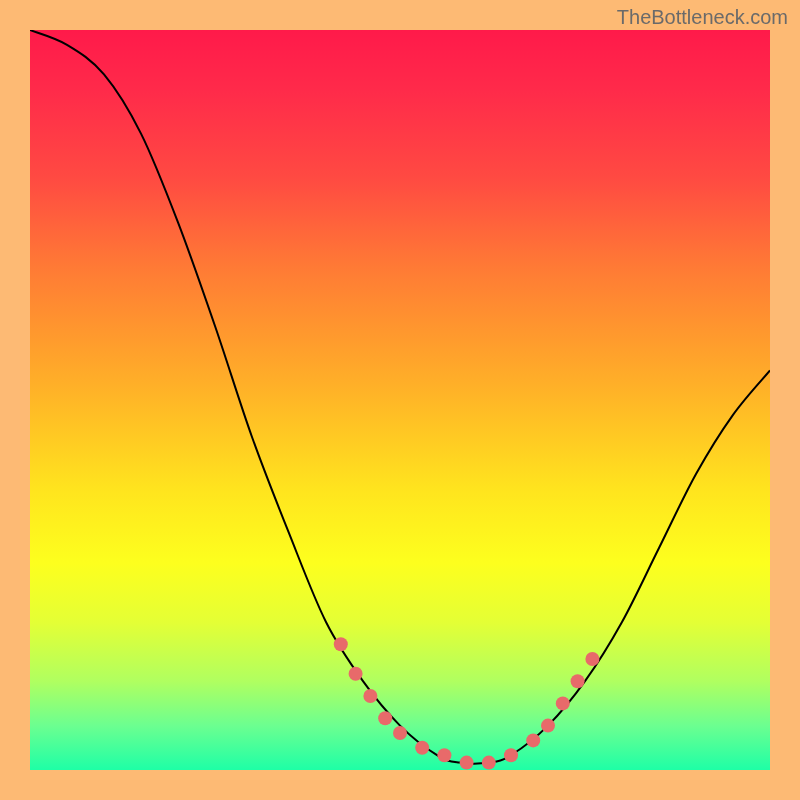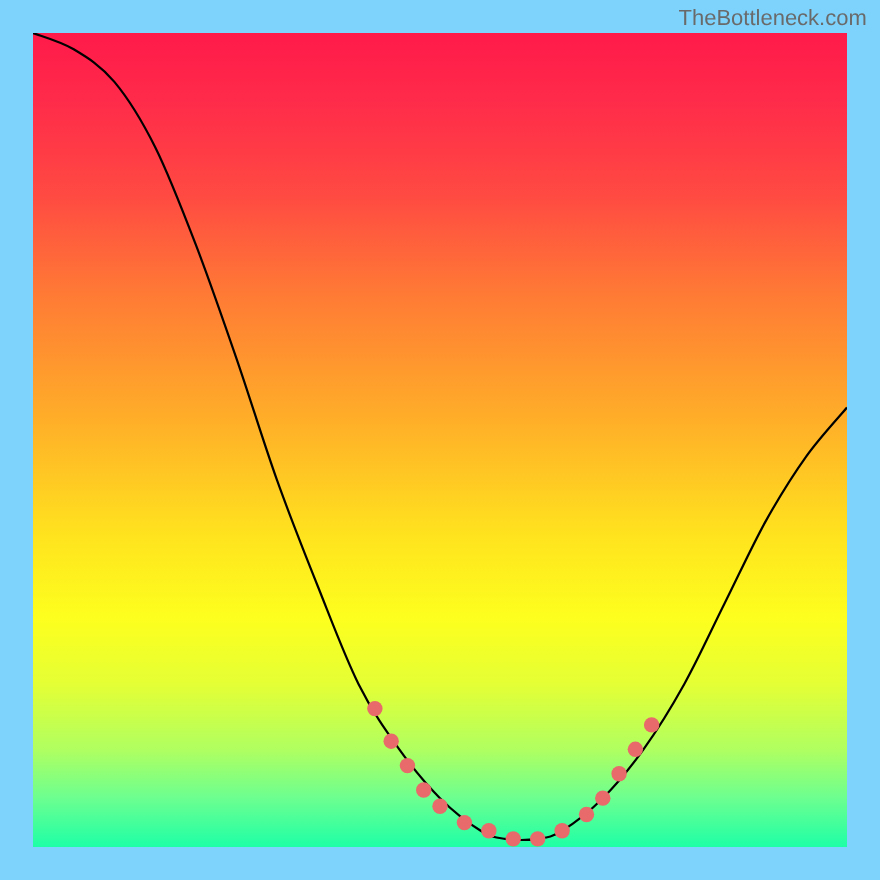--- a/index.html
+++ b/index.html
@@ -8,21 +8,21 @@
     background: #000;
     width: 800px;
     height: 800px;
     overflow: hidden;
     font-family: Arial, sans-serif;
   }
   .container {
     position: relative;
     width: 800px;
     height: 800px;
-    background: #7dd3fc;
+    background: #fdba74;
   }
   .watermark {
     position: absolute;
     top: 6px;
     right: 12px;
     color: #6a6a6a;
     font-size: 20px;
     font-weight: 500;
     z-index: 10;
   }

